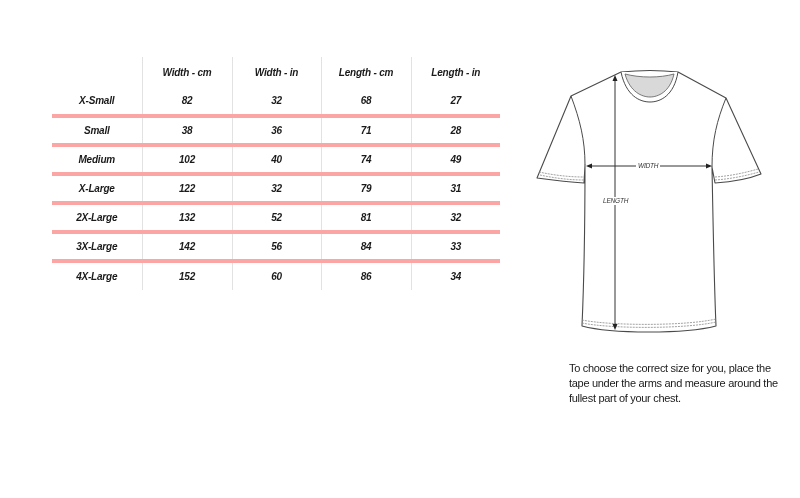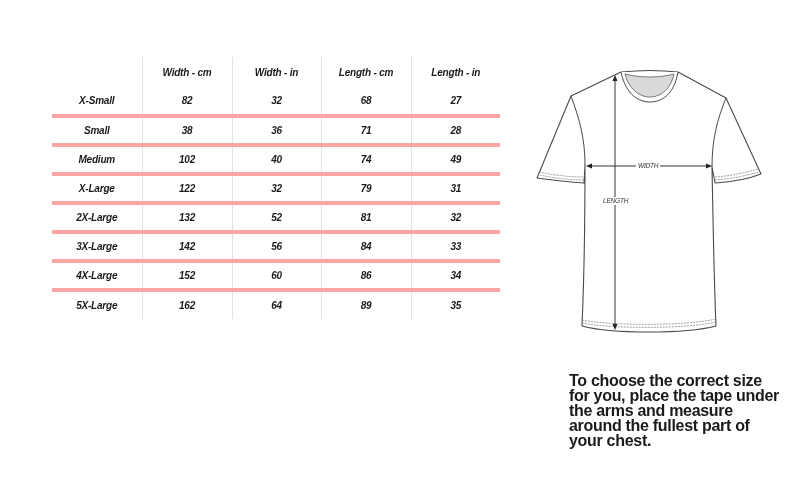--- a/index.html
+++ b/index.html
@@ -68,24 +68,24 @@
       font-style: italic;
       color: #333;
       background: #fff;
       padding: 0 2px;
       line-height: 8px;
       letter-spacing: -0.2px;
     }
     .instructions {
       position: absolute;
       left: 569px;
-      top: 373px;
+      top: 361px;
       width: 210px;
-      font-size: 16px;
-      font-weight: bold;
+      font-size: 11px;
+      font-weight: normal;
       line-height: 15px;
       letter-spacing: -0.3px;
       color: #1a1a1a;
     }
   </style>
 </head>
 <body>
 
 <table class="size-table">
   <thead>
@@ -140,27 +140,20 @@
       <td>84</td>
       <td>33</td>
     </tr>
     <tr>
       <td>4X-Large</td>
       <td>152</td>
       <td>60</td>
       <td>86</td>
       <td>34</td>
     </tr>
-    <tr>
-      <td>5X-Large</td>
-      <td>162</td>
-      <td>64</td>
-      <td>89</td>
-      <td>35</td>
-    </tr>
   </tbody>
 </table>
 
 <div class="diagram">
   <svg width="250" height="290" viewBox="530 60 250 290">
 
     <path d="M621,72
              C640,70 660,70 678,72
              L726,98
              L761,174

